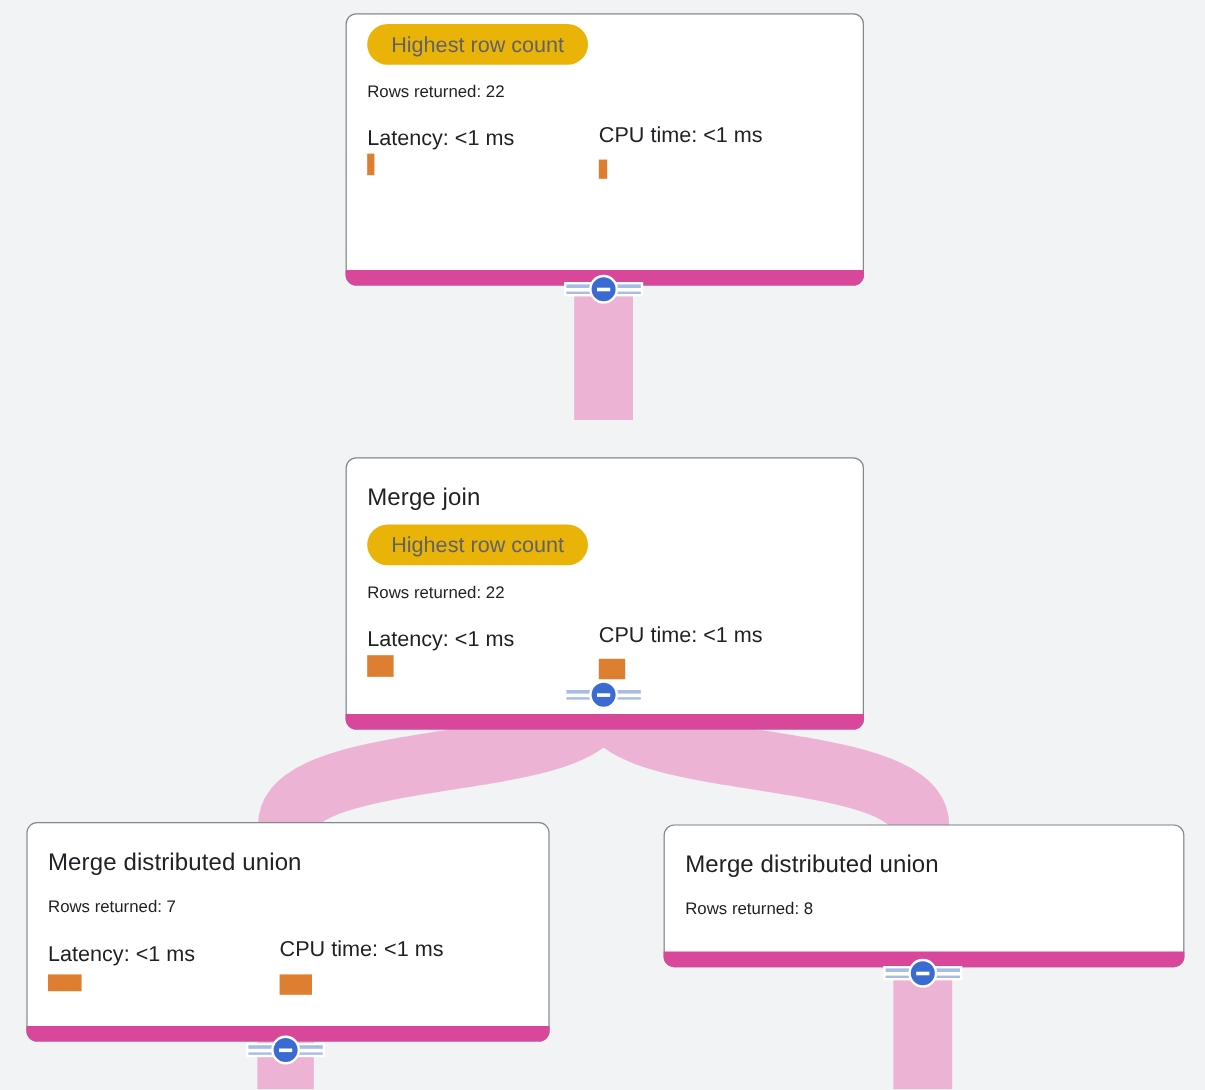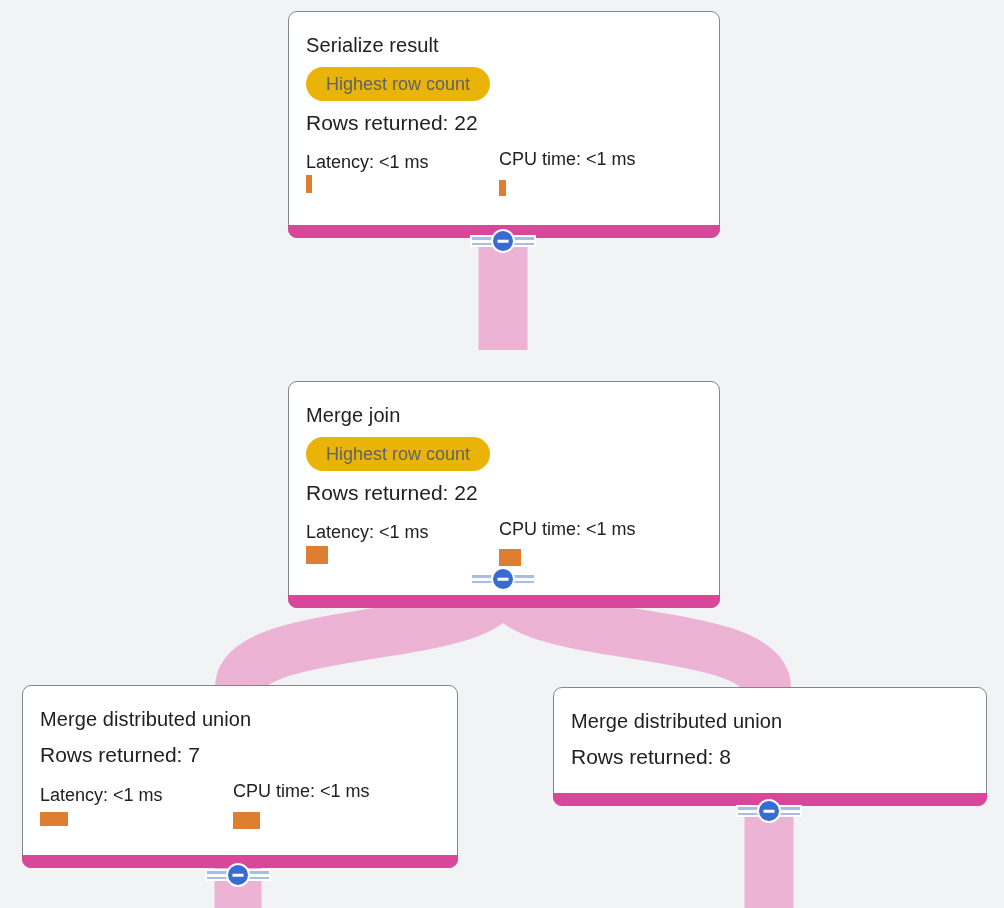--- a/index.html
+++ b/index.html
@@ -31,21 +31,21 @@
     background:#d9479b;
     border-radius:0 0 9px 9px;
   }
   .card-title { font-size:20px; font-weight:500; line-height:27px; margin-top:20px; letter-spacing:0.1px; }
   .badge {
     display:inline-block; margin-top:8px;
     background:#eab308; color:#5f6368;
     font-size:18px; line-height:20px;
     padding:7px 20px; border-radius:18px;
   }
-  .rows { font-size:21px; line-height:20px; margin-top:12px; }
+  .rows { font-size:14px; line-height:20px; margin-top:12px; }
   .metrics { display:flex; margin-top:16px;align-items:center; }
   .metric { width:193px; }
   .metric-label { font-size:18px; line-height:20px; }
   .metric-bar { background:#dd7e31; }
 
   #card-1 { left:288px; top:11px;  width:432px; height:227px; }
   #card-2 { left:288px; top:349px; width:432px; height:227px;margin-top:32px; }
   #card-3 { left:22px;  top:685px; width:436px; height:183px; }
   #card-4 { left:553px; top:687px; width:434px; height:119px; }
 
@@ -77,21 +77,20 @@
 
   <svg id="edges" width="1004" height="908">
     <path class="edge" d="M 503 238 L 503 350" stroke-width="49"></path>
     <path class="edge" d="M 500 583 C 500 645 240 622 240 688" stroke-width="50"></path>
     <path class="edge" d="M 506 583 C 506 645 766 622 766 688" stroke-width="50"></path>
     <path class="edge" d="M 238 868 L 238 908" stroke-width="47"></path>
     <path class="edge" d="M 769 806 L 769 908" stroke-width="49"></path>
   </svg>
 
   <div class="card" id="card-1">
-    <div class="card-title">Serialize result</div>
     <div><span class="badge">Highest row count</span></div>
     <div class="rows">Rows returned: 22</div>
     <div class="metrics">
       <div class="metric">
         <div class="metric-label">Latency: &lt;1 ms</div>
         <div class="metric-bar" style="width:6px;height:18px;margin-top:3px"></div>
       </div>
       <div class="metric">
         <div class="metric-label">CPU time: &lt;1 ms</div>
         <div class="metric-bar" style="width:7px;height:16px;margin-top:11px"></div>

